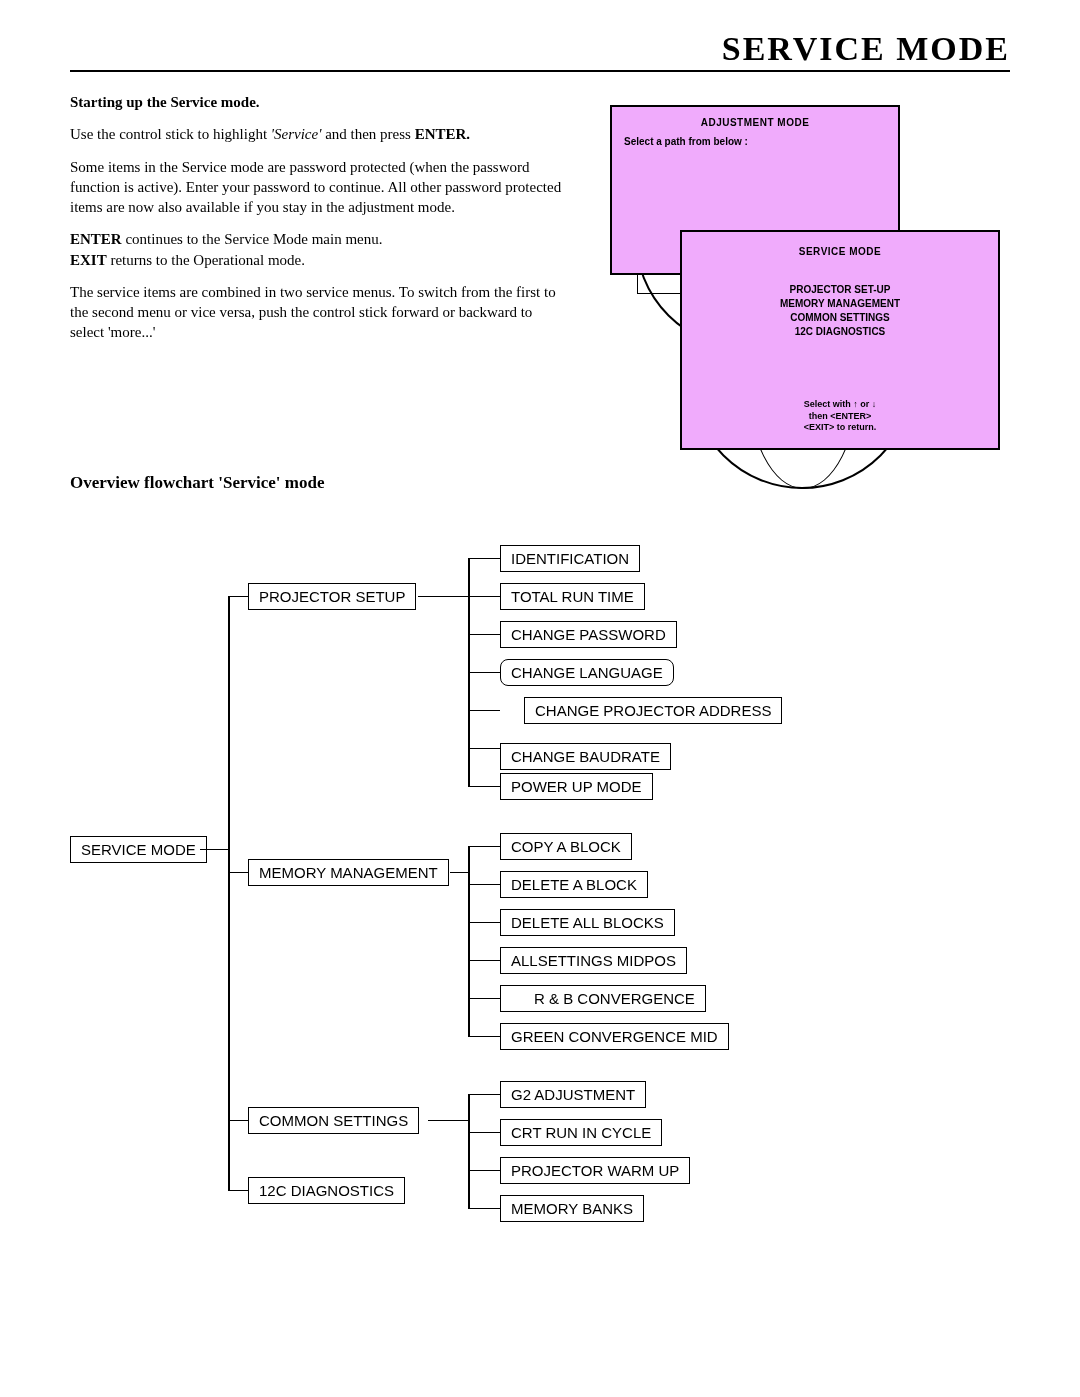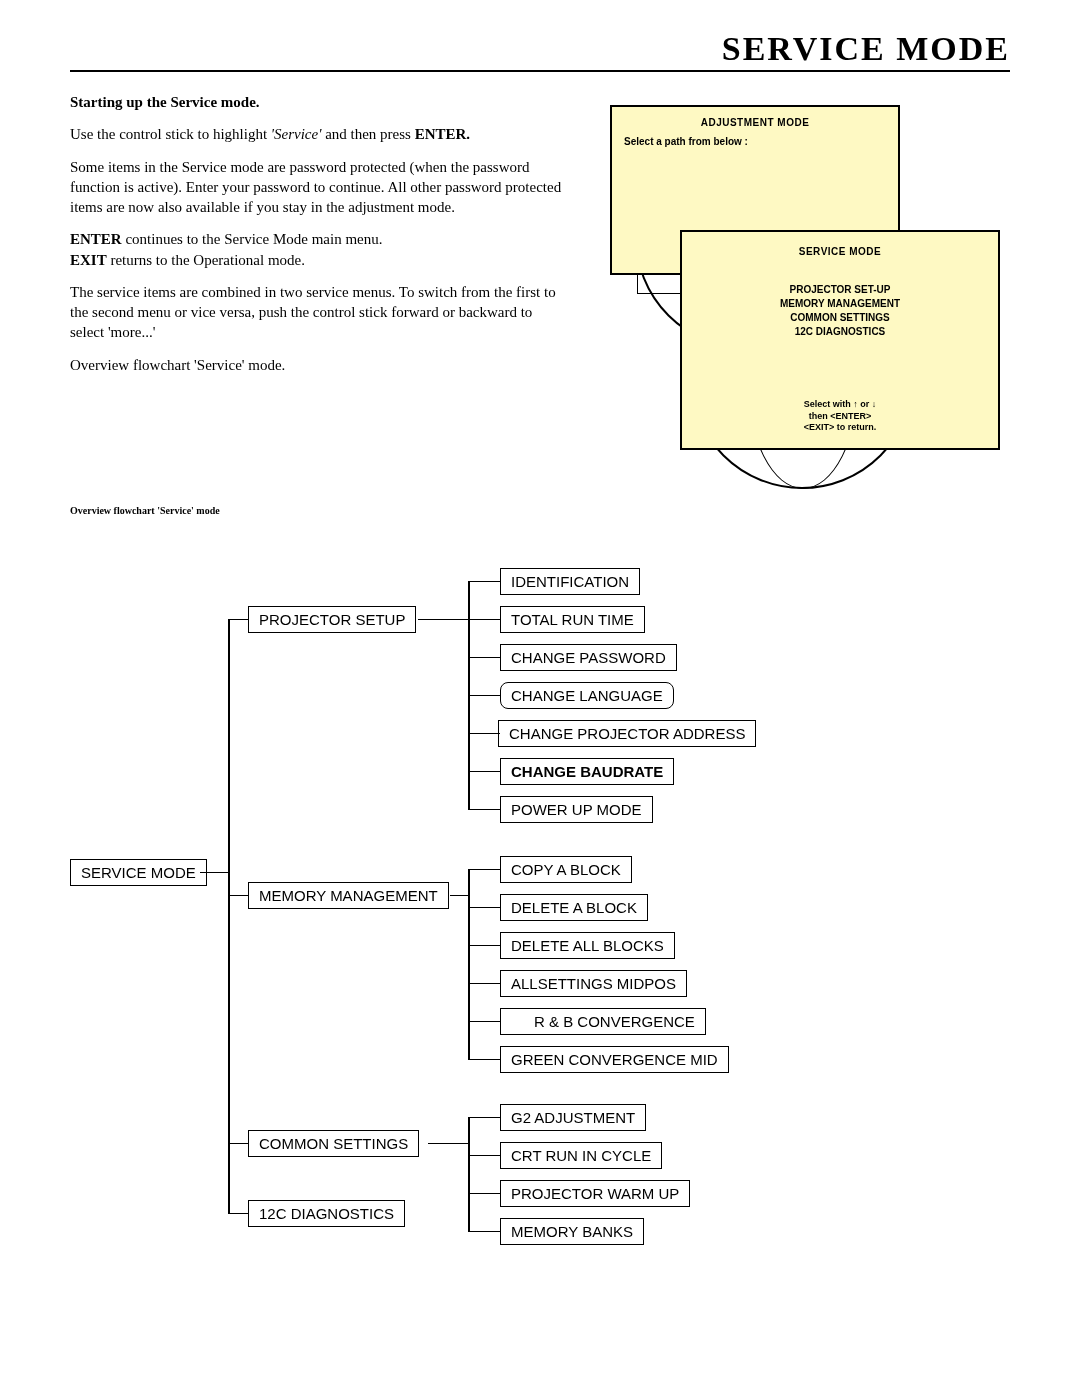--- a/index.html
+++ b/index.html
@@ -37,21 +37,21 @@
   .screens {
     position: absolute;
     top: 105px;
     right: 70px;
     width: 400px;
     height: 360px;
   }
   .screen-box {
     position: absolute;
     border: 2px solid #000;
-    background: #fef9c3;
+    background: #f0abfc;
   }
   .screen-a {
     top: 0; left: 0; width: 290px; height: 170px;
     padding: 10px 12px;
     box-sizing: border-box;
   }
   .screen-b {
     top: 125px; left: 70px; width: 320px; height: 220px;
     padding: 14px 16px;
     box-sizing: border-box;
@@ -110,21 +110,21 @@
     font-family: Arial, Helvetica, sans-serif;
     font-size: 9px;
     font-weight: bold;
     text-align: center;
     margin-top: 60px;
     line-height: 1.3;
   }
 
   .flowchart-heading {
     font-weight: bold;
-    font-size: 10px;
+    font-size: 17px;
     margin-top: 130px;
   }
 
   
   .flow {
     position: relative;
     margin-top: 40px;
     width: 940px;
     height: 720px;
     font-family: Arial, Helvetica, sans-serif;
@@ -193,21 +193,20 @@
     <p class="b">Starting up the Service mode.</p>
     <p>
       <span>Use the control stick to highlight </span><span class="i">'Service'</span><span> and then press </span><span class="b">ENTER.</span>
     </p>
     <p>Some items in the Service mode are password protected (when the password function is active). Enter your password to continue. All other password protected items are now also available if you stay in the adjustment mode.</p>
     <p>
       <span class="b">ENTER</span><span> continues to the Service Mode main menu.</span><br>
       <span class="b">EXIT</span><span> returns to the Operational mode.</span>
     </p>
     <p>The service items are combined in two service menus. To switch from the first to the second menu or vice versa, push the control stick forward or backward to select 'more...'</p>
-    <p>Overview flowchart 'Service' mode.</p>
   </div>
 
   <div class="flowchart-heading">Overview flowchart 'Service' mode</div>
 
   <div class="flow">
 
     <div class="fbox" style="left:0px; top:303px;">SERVICE MODE</div>
 
     <div class="fbox" style="left:178px; top:50px;">PROJECTOR SETUP</div>
     <div class="fbox" style="left:178px; top:326px;">MEMORY MANAGEMENT</div>
@@ -218,22 +217,22 @@
     <div class="seg v" style="left:158px; top:63px; height:595px;"></div>
     <div class="seg h" style="left:158px; top:63px; width:20px;"></div>
     <div class="seg h" style="left:158px; top:339px; width:20px;"></div>
     <div class="seg h" style="left:158px; top:587px; width:20px;"></div>
     <div class="seg h" style="left:158px; top:657px; width:20px;"></div>
 
     <div class="fbox" style="left:430px; top:12px;">IDENTIFICATION</div>
     <div class="fbox" style="left:430px; top:50px;">TOTAL RUN TIME</div>
     <div class="fbox" style="left:430px; top:88px;">CHANGE PASSWORD</div>
     <div class="fbox" style="left:430px; top:126px;border-radius:8px;">CHANGE LANGUAGE</div>
-    <div class="fbox" style="left:428px; top:164px;">CHANGE PROJECTOR ADDRESS</div>
-    <div class="fbox" style="left:430px; top:202px;font-weight:bold;">CHANGE BAUDRATE</div>
+    <div class="fbox" style="left:454px; top:164px;">CHANGE PROJECTOR ADDRESS</div>
+    <div class="fbox" style="left:430px; top:210px;">CHANGE BAUDRATE</div>
     <div class="fbox" style="left:430px; top:240px;">POWER UP MODE</div>
 
     <div class="seg h" style="left:348px; top:63px; width:50px;"></div>
     <div class="seg v" style="left:398px; top:25px; height:229px;"></div>
     <div class="seg h" style="left:398px; top:25px;  width:32px;"></div>
     <div class="seg h" style="left:398px; top:63px;  width:32px;"></div>
     <div class="seg h" style="left:398px; top:101px; width:32px;"></div>
     <div class="seg h" style="left:398px; top:139px; width:32px;"></div>
     <div class="seg h" style="left:398px; top:177px; width:32px;"></div>
     <div class="seg h" style="left:398px; top:215px; width:32px;"></div>

